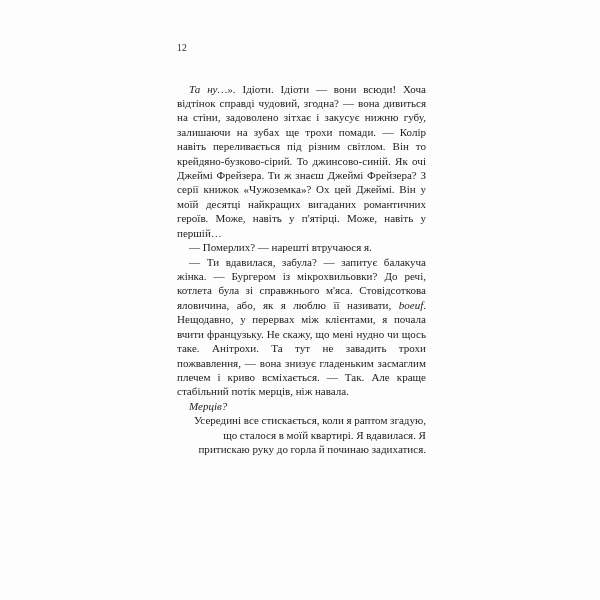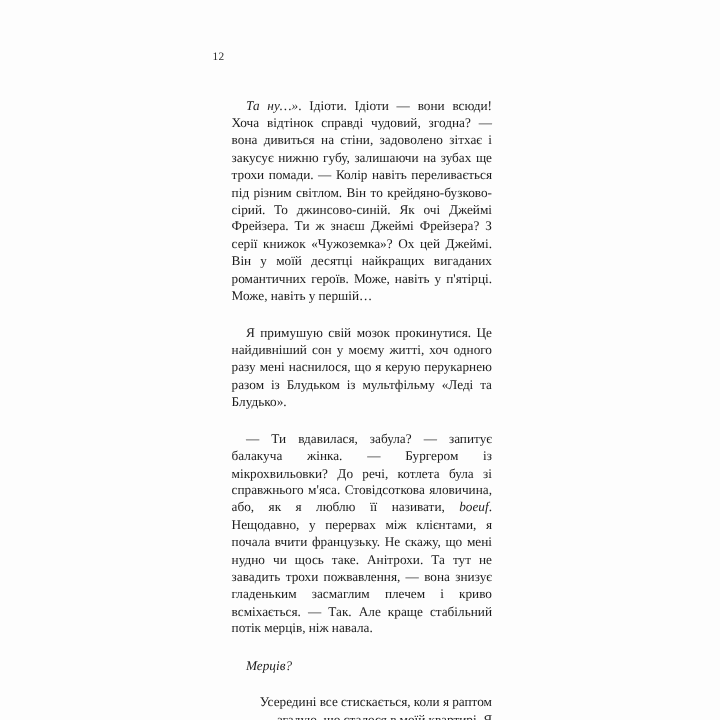--- a/index.html
+++ b/index.html
@@ -31,21 +31,21 @@
 
   .folio {
     font-size: 9.5px;
     letter-spacing: 0.3px;
     color: #2a2a2a;
     line-height: 1;
     margin: 0 0 28px 0;
   }
 
   .body-copy p {
-    margin: 16px;
+    margin: 0;
     font-size: 11.05px;
     line-height: 14.42px;
     text-align: justify;
     text-justify: inter-word;
     text-indent: 12px;
     color: #1c1c1c;
     -webkit-font-smoothing: antialiased;
     word-spacing: -0.1px;
   }
 
@@ -60,20 +60,20 @@
 </head>
 <body>
 
 <div class="page">
   <div class="text-block">
 
     <div class="folio">12</div>
 
     <div class="body-copy">
       <p><span class="it">Та ну…»</span><span>. Ідіоти. Ідіоти — вони всюди! Хоча відтінок справді чудовий, згодна? — вона дивиться на стіни, задоволено зітхає і закусує нижню губу, залишаючи на зубах ще трохи помади. — Колір навіть переливається під різним світлом. Він то крейдяно-бузково-сірий. То джинсово-синій. Як очі Джеймі Фрейзера. Ти ж знаєш Джеймі Фрейзера? З серії книжок «Чужоземка»? Ох цей Джеймі. Він у моїй десятці найкращих вигаданих романтичних героїв. Може, навіть у п'ятірці. Може, навіть у першій…</span></p>
-      <p><span>Я примушую свій мозок прокинутися. Це найдивніший сон у моєму житті, хоч одного разу мені наснилося, що я керую перукарнею разом із Блудьком із мультфільму «Леді та Блудько».</span></p>
+      <p><span>— Померлих? — нарешті втручаюся я.</span></p>
       <p><span>— Ти вдавилася, забула? — запитує балакуча жінка. — Бургером із мікрохвильовки? До речі, котлета була зі справжнього м'яса. Стовідсоткова яловичина, або, як я люблю її називати, </span><span class="it">boeuf</span><span>. Нещодавно, у перервах між клієнтами, я почала вчити французьку. Не скажу, що мені нудно чи щось таке. Анітрохи. Та тут не завадить трохи пожвавлення, — вона знизує гладеньким засмаглим плечем і криво всміхається. — Так. Але краще стабільний потік мерців, ніж навала.</span></p>
       <p><span class="it">Мерців?</span></p>
       <p><span>Усередині все стискається, коли я раптом згадую, що сталося в моїй квартирі. Я вдавилася. Я притискаю руку до горла й починаю задихатися.</span></p>
     </div>
 
   </div>
 </div>
 
 </body></html>

